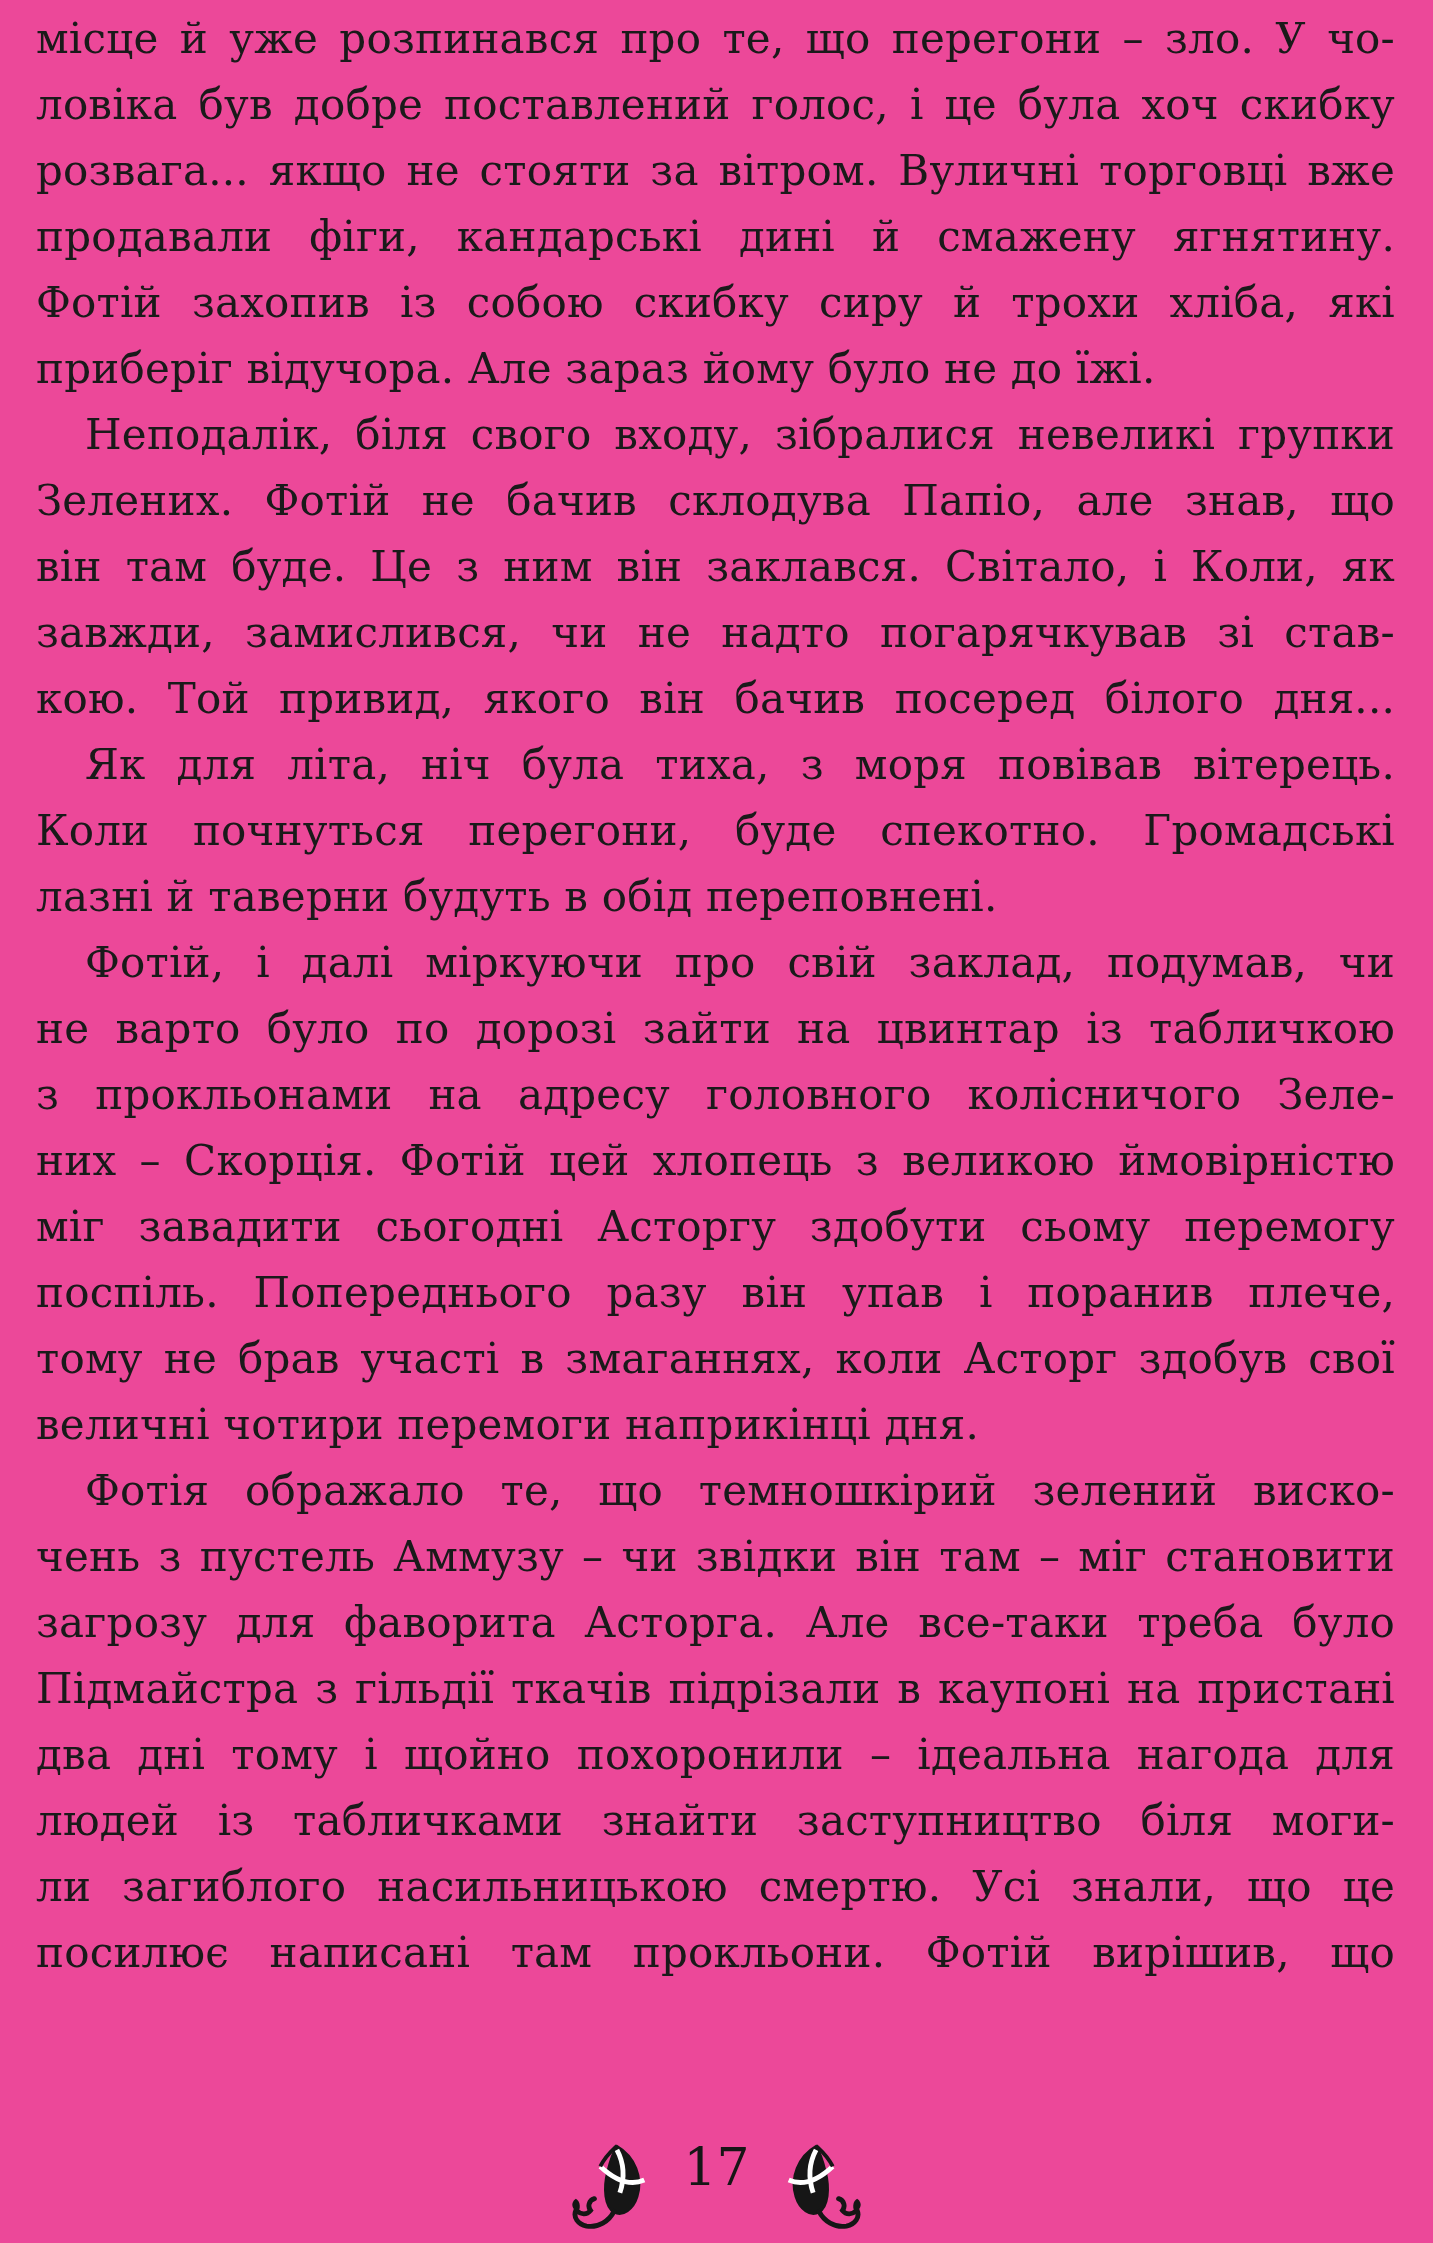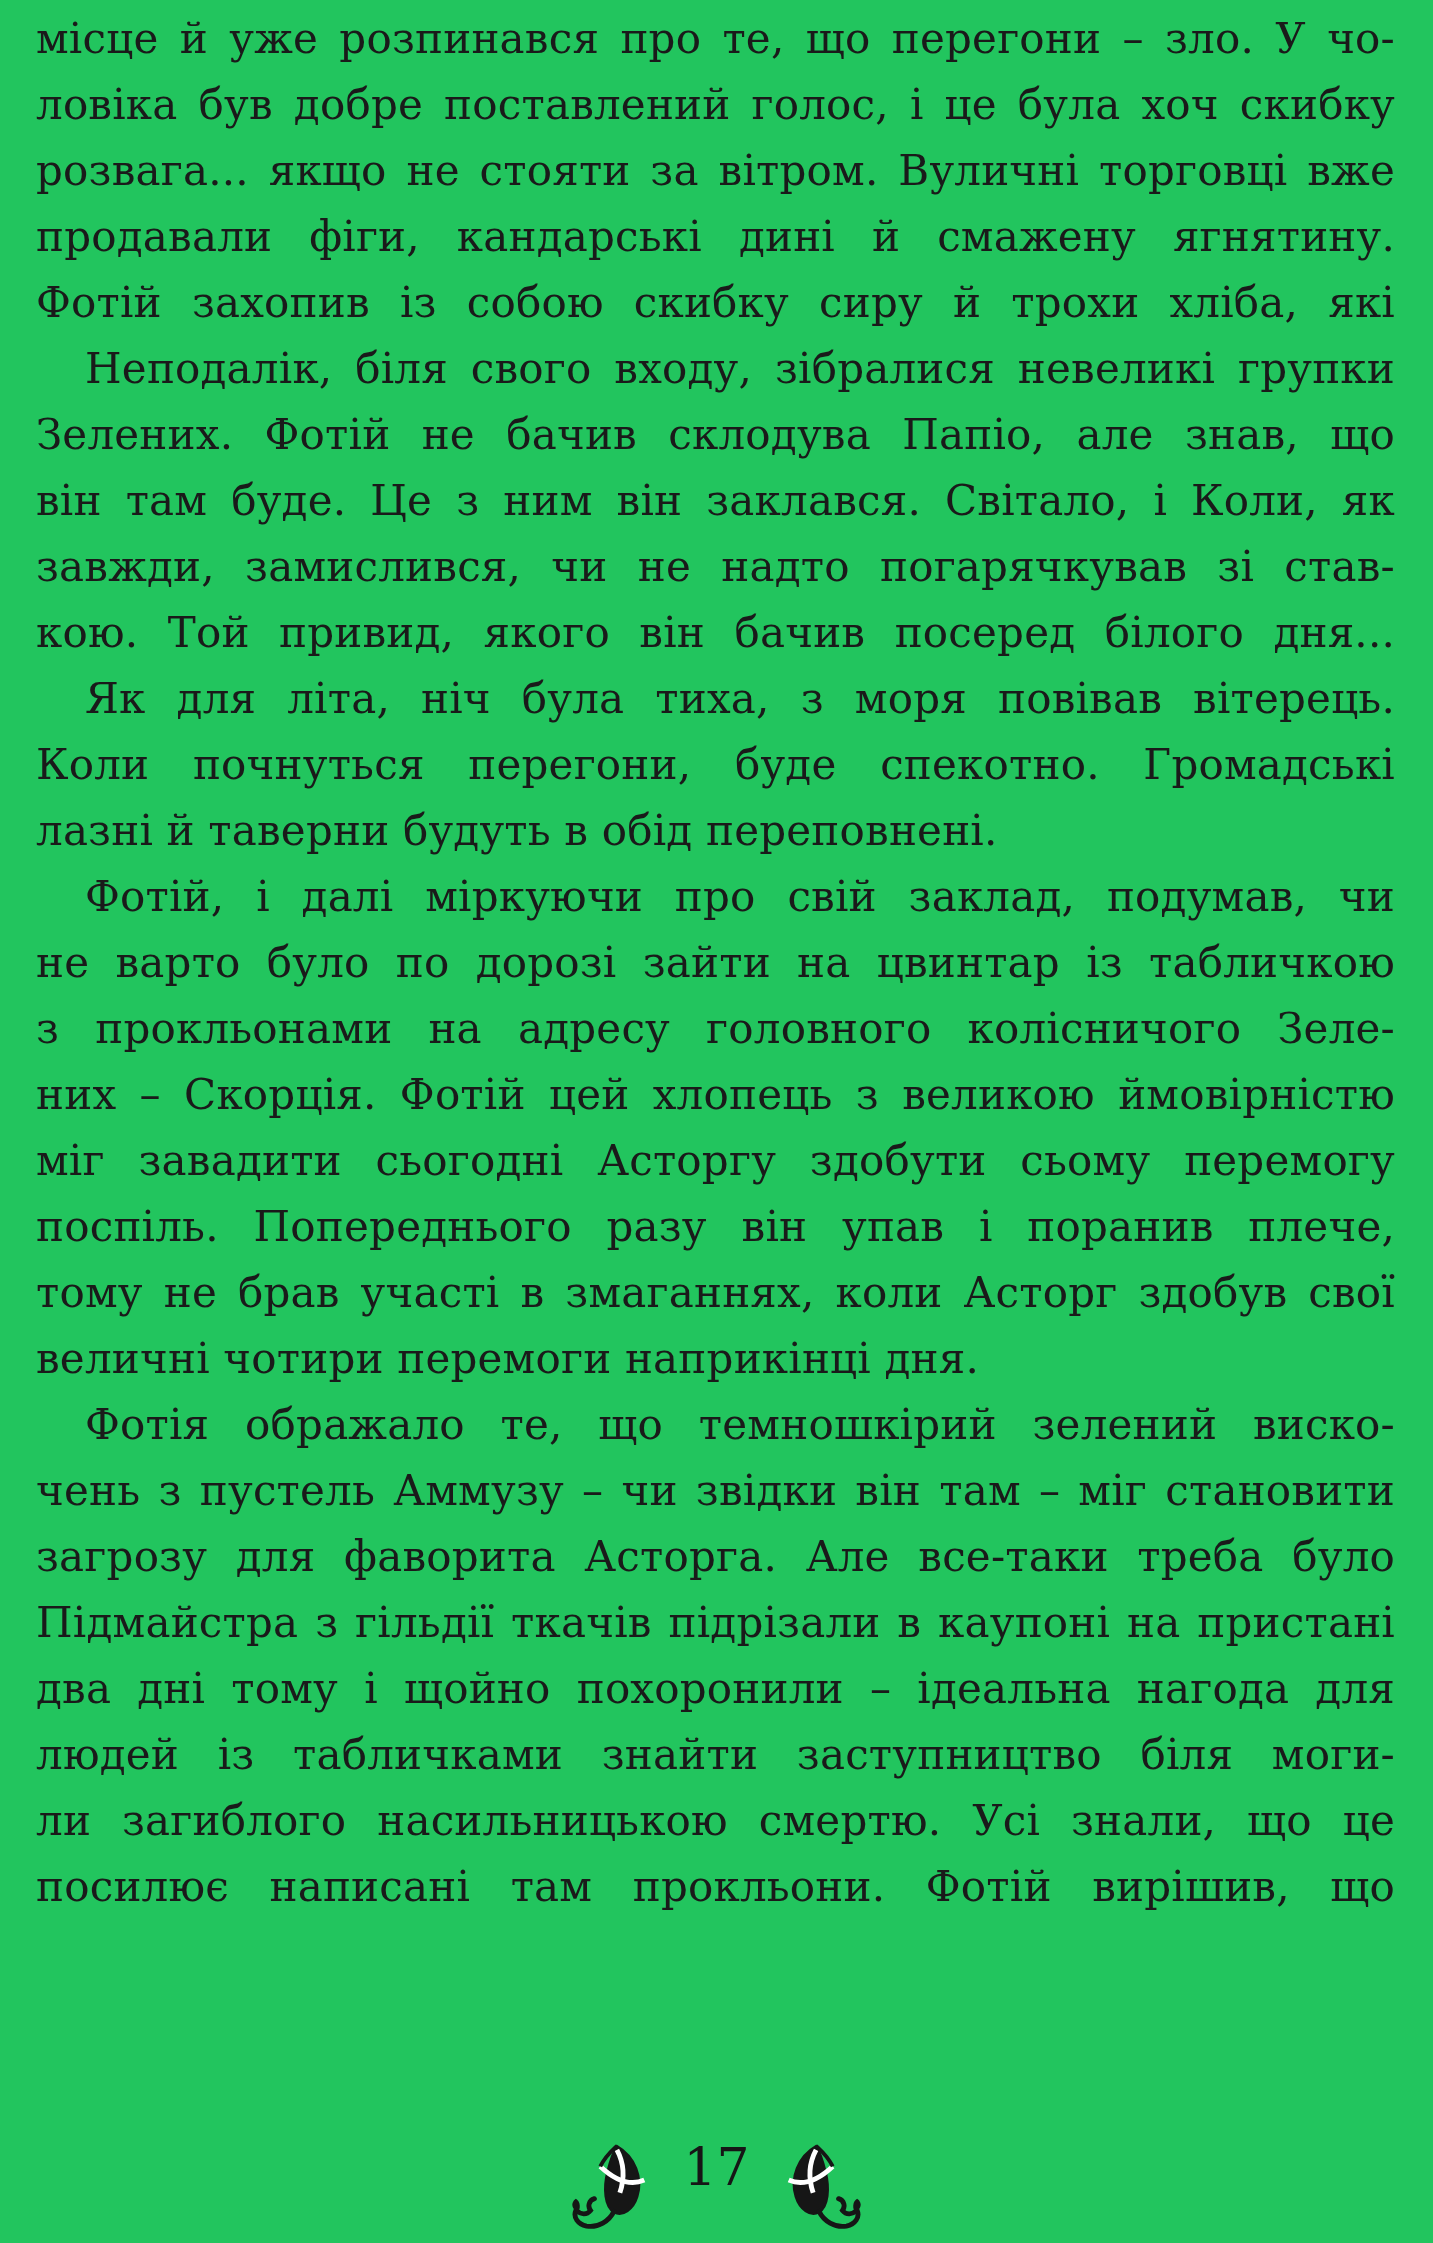--- a/index.html
+++ b/index.html
@@ -1,20 +1,20 @@
 <!DOCTYPE html>
 <html><head>
 <meta charset="utf-8">
 <style>
   html, body { margin: 0; padding: 0; background: #ffffff; }
   .page {
     position: relative;
     width: 1433px;
     height: 2243px;
-    background: #22c55e;
+    background: #ec4899;
     color: #1a1a1a;
     font-family: "DejaVu Serif", "Liberation Serif", serif;
     overflow: hidden;
   }
   .text-block {
     position: absolute;
     top: 6px;
     left: 36px;
     right: 38px;
     font-size: 42px;
@@ -52,20 +52,21 @@
 
 <div class="page">
 
   <div class="text-block">
       <div class="para">
         <div class="line">місце й уже розпинався про те, що перегони – зло. У чо-</div>
         <div class="line">ловіка був добре поставлений голос, і це була хоч скибку</div>
         <div class="line">розвага... якщо не стояти за вітром. Вуличні торговці вже</div>
         <div class="line">продавали фіги, кандарські дині й смажену ягнятину.</div>
         <div class="line">Фотій захопив із собою скибку сиру й трохи хліба, які</div>
+        <div class="line flush">приберіг відучора. Але зараз йому було не до їжі.</div>
       </div>
       <div class="para">
         <div class="line indent">Неподалік, біля свого входу, зібралися невеликі групки</div>
         <div class="line">Зелених. Фотій не бачив склодува Папіо, але знав, що</div>
         <div class="line">він там буде. Це з ним він заклався. Світало, і Коли, як</div>
         <div class="line">завжди, замислився, чи не надто погарячкував зі став-</div>
         <div class="line">кою. Той привид, якого він бачив посеред білого дня...</div>
       </div>
       <div class="para">
         <div class="line indent">Як для літа, ніч була тиха, з моря повівав вітерець.</div>

